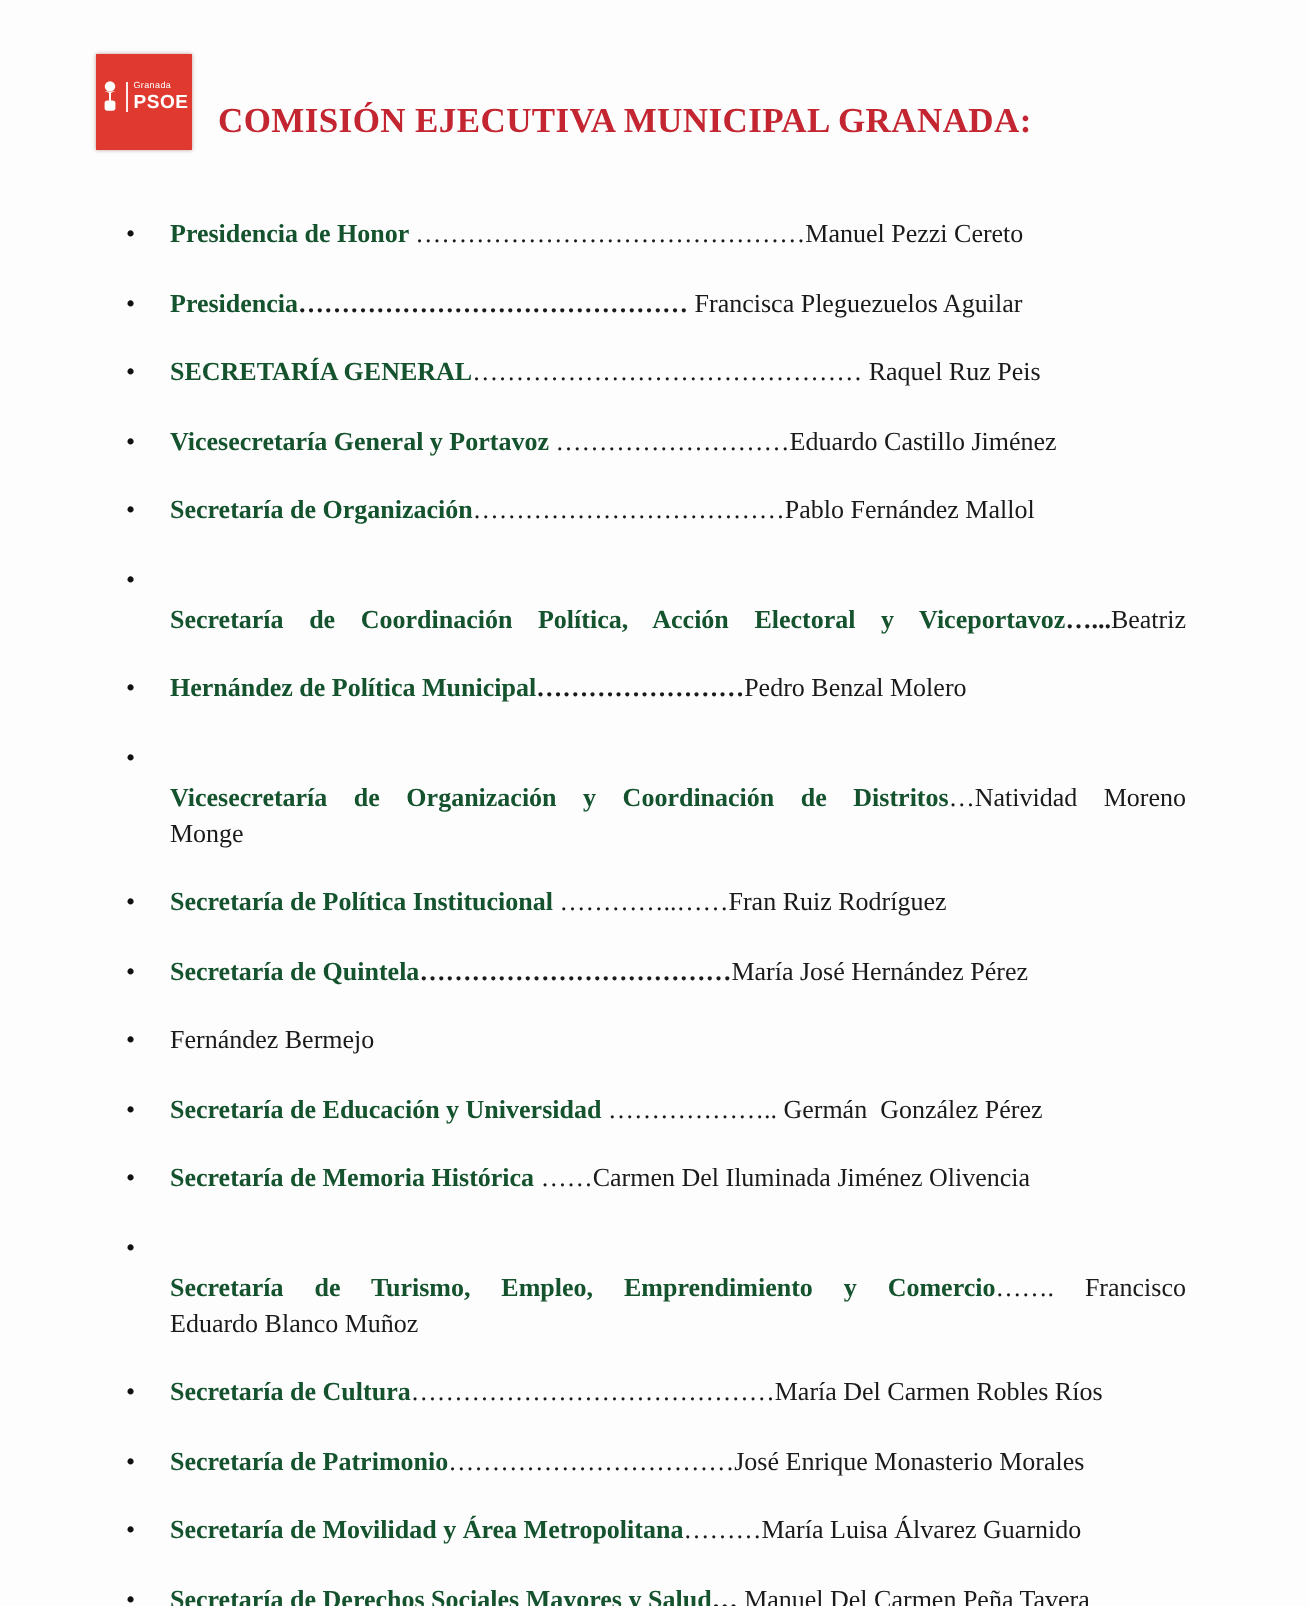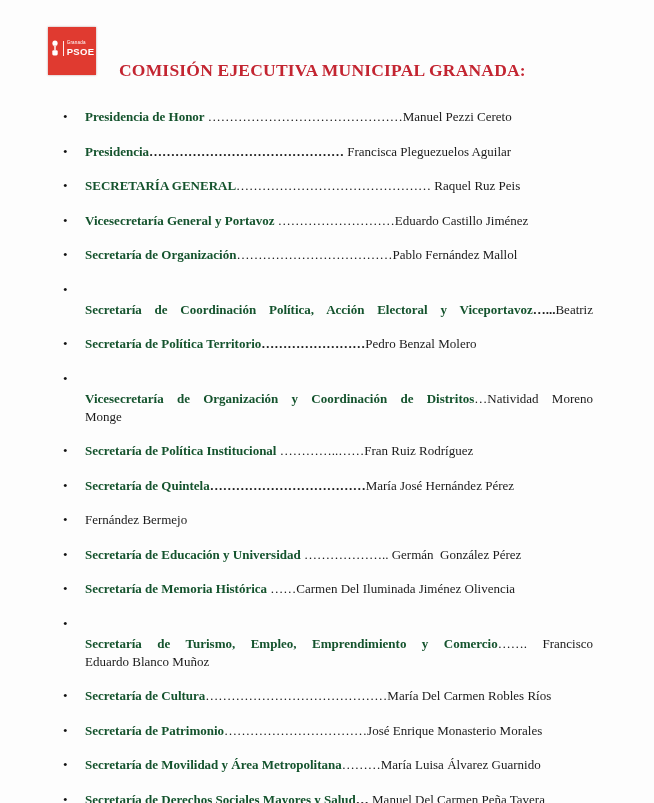--- a/index.html
+++ b/index.html
@@ -19,21 +19,21 @@
     display:flex;align-items:center;justify-content:center;
     box-shadow:0 0 2px rgba(120,40,40,.45);
   }
   .logo-inner{display:flex;align-items:flex-end;gap:3px;margin-top:-6px;}
   .logo-emblem svg{display:block;}
   .logo-divider{width:1px;height:15px;background:#ffffff;opacity:.9;}
   .logo-text{display:flex;flex-direction:column;line-height:1;color:#fff;font-family:"Liberation Sans","DejaVu Sans",sans-serif;}
   .logo-region{font-size:4.5px;margin-bottom:1px;letter-spacing:.2px;}
   .logo-org{font-size:9.5px;font-weight:bold;letter-spacing:.3px;}
   .title{
-    position:absolute;left:103px;top:44px;margin:16px;
+    position:absolute;left:103px;top:44px;margin:6px;
     font-size:17.5px;font-weight:bold;color:#c32531;
     letter-spacing:.2px;white-space:nowrap;
   }
 
   
   .list{position:absolute;left:63px;top:108px;width:535px;}
   .item{display:flex;margin-bottom:16.5px;}
   .bullet{flex:none;width:22px;font-size:13px;line-height:18px;color:#111;}
   .entry{flex:none;width:508px;font-size:13px;line-height:18px;text-align:justify;overflow:hidden;}
   .role{font-weight:bold;color:#14532d;}
@@ -109,21 +109,21 @@
     <div class="item">
       <span class="bullet">•</span>
       <div class="entry">
         <div class="line1 stretch"><span class="role">Secretaría de Coordinación Política, Acción Electoral y Viceportavoz</span><span class="dots bold">…...</span><span class="holder">Beatriz</span></div>
       </div>
     </div>
 
     <div class="item">
       <span class="bullet">•</span>
       <div class="entry">
-        <div class="line1"><span class="role">Secretaría de Política Territorio</span><span class="dots bold">……………………</span><span class="holder">Pedro Benzal Molero</span></div>
+        <div class="line1"><span class="role">Hernández de Política Municipal</span><span class="dots bold">……………………</span><span class="holder">Pedro Benzal Molero</span></div>
       </div>
     </div>
 
     <div class="item">
       <span class="bullet">•</span>
       <div class="entry">
         <div class="line1 stretch"><span class="role">Vicesecretaría de Organización y Coordinación de Distritos</span><span class="dots">…</span><span class="holder">Natividad Moreno</span></div>
         <div class="line2">Monge</div>
       </div>
     </div>

